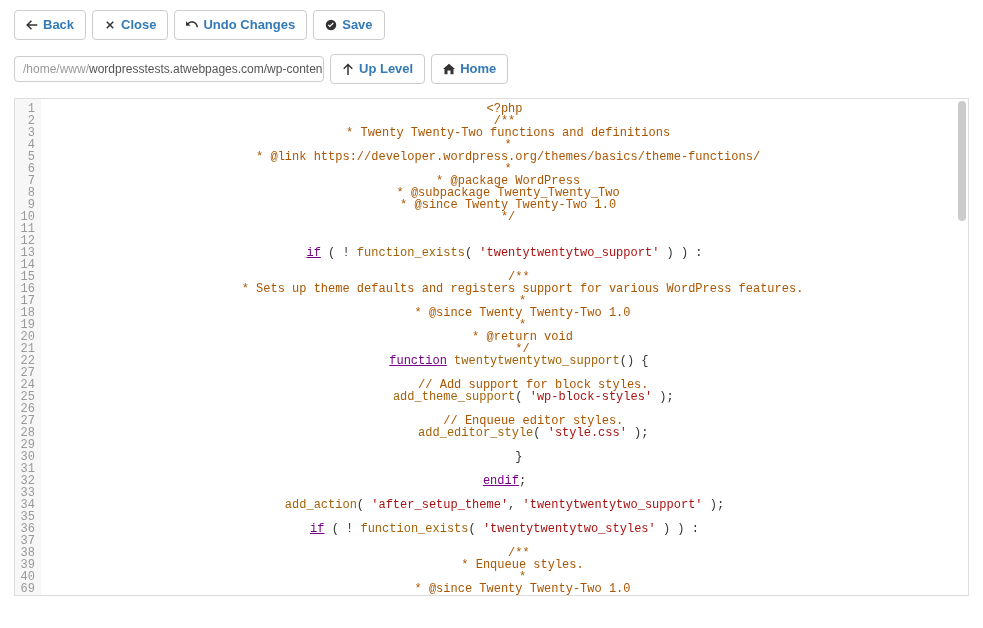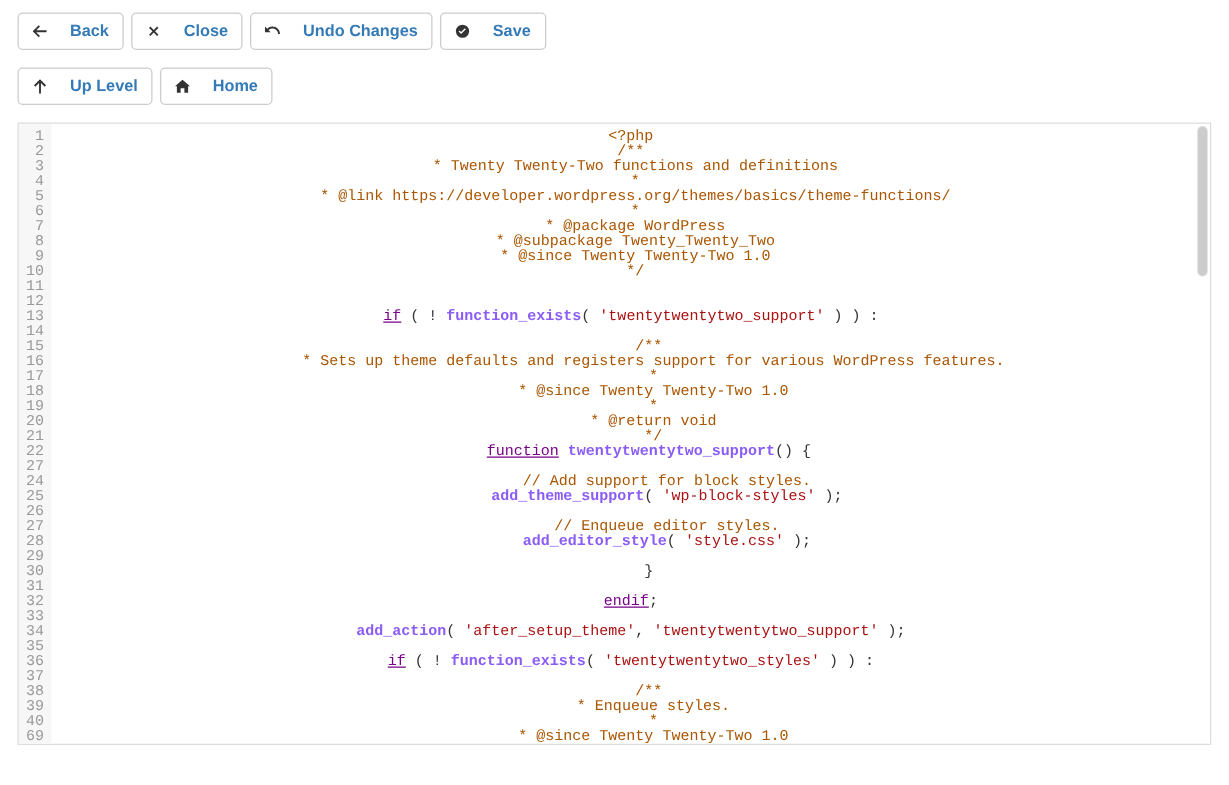--- a/index.html
+++ b/index.html
@@ -1,20 +1,20 @@
 <!DOCTYPE html>
 <html><head>
 <meta charset="utf-8">
 <style>
   * { box-sizing: border-box; margin: 0; padding: 0; }
   body { font-family: "Helvetica Neue", Helvetica, Arial, sans-serif; font-size: 13px; color: #333; background: #fff; }
   .container { padding: 10px 14px; }
   .toolbar { display: flex; gap: 6px; margin-bottom: 14px; flex-wrap: wrap; }
   .btn {
-    display: inline-flex; align-items: center; gap: 18px;
+    display: inline-flex; align-items: center; gap: 5px;
     background: #fff; border: 1px solid #ccc;
     border-radius: 4px; padding: 5px 11px;
     color: #337ab7; font-weight: 700; font-size: 13px;
     cursor: pointer; line-height: 1.4;
   }
   .btn .icon { color: #333; display: inline-flex; }
   .pathbar { display: flex; gap: 6px; margin-bottom: 14px; flex-wrap: wrap; align-items: center; }
   .path-input {
     border: 1px solid #ccc; border-radius: 4px;
     padding: 5px 8px; font-size: 12px; width: 310px;
@@ -22,21 +22,21 @@
     white-space: nowrap; overflow: hidden;
   }
   .path-input .dark { color: #555; }
   .editor-wrap { border: 1px solid #ddd; height: 498px; overflow: hidden; position: relative; }
   .editor { display: flex; height: 100%; overflow-y: auto; font-family: Consolas, Menlo, Monaco, "Courier New", monospace; font-size: 12px; line-height: 1.0; }
   .gutter { background: #f7f7f7; color: #999; text-align: right; padding: 4px 6px 4px 4px; user-select: none; min-width: 26px; }
   .gutter div { height: 12px; line-height: 12px; }
   .code { padding: 4px 6px; white-space: pre; flex: 1; color: #333; }
   .code div { height: 12px; line-height: 12px; text-align: center; }
   .c-kw { color: #708; text-decoration: underline; }
-  .c-fn { color: #8b5cf6; font-weight: bold; }
+  .c-fn { color: #a16207; }
   .c-str { color: #a11; font-family: Liberation Mono, monospace; }
   .c-com { color: #a50; }
   .c-tag { color: #a50; }
   .scrollbar-stub { position: absolute; right: 2px; top: 2px; width: 8px; height: 120px; background: #ccc; border-radius: 4px; }
   svg { width: 12px; height: 12px; }
 </style>
 </head>
 <body>
 
 <div class="container">
@@ -71,20 +71,21 @@
           <svg viewBox="0 0 16 16" fill="currentColor">
             <circle cx="8" cy="8" r="7"></circle>
             <path fill="#fff" d="M6.5 11 3.8 8.3l1.1-1.1 1.6 1.6 4-4 1.1 1.1z"></path>
           </svg>
         </span>
       <span>Save</span>
     </button>
   </div>
 
   <div class="pathbar">
+    <div class="path-input"><span>/home/www/</span><span class="dark">wordpresstests.atwebpages.com/wp-conten</span></div>
     <button class="btn">
       <span class="icon">
           <svg viewBox="0 0 16 16" fill="currentColor">
             <path d="M8 .6 1.6 7 3 8.4l4-4V16h2V4.4l4 4L14.4 7z"></path>
           </svg>
         </span>
       <span>Up Level</span>
     </button>
     <button class="btn">
       <span class="icon">

